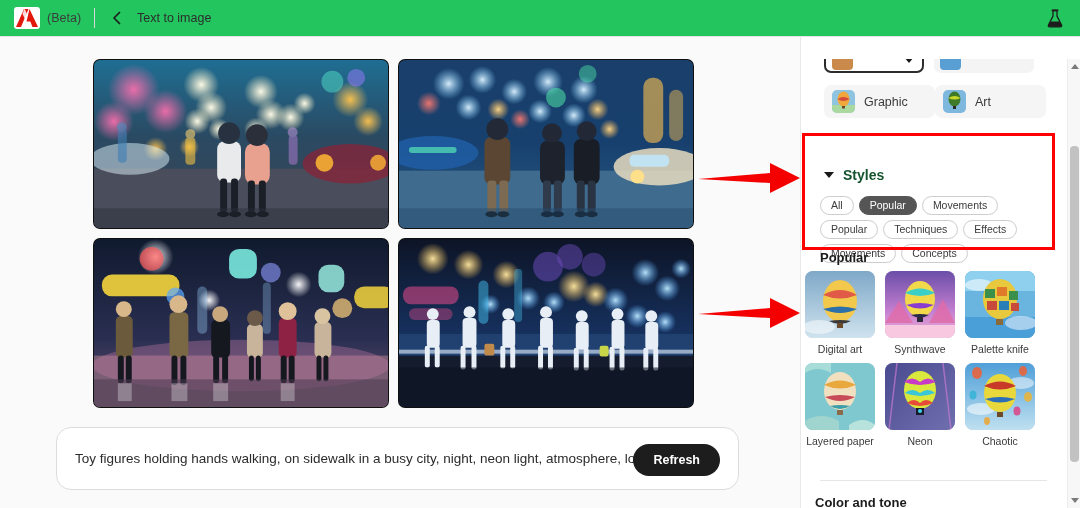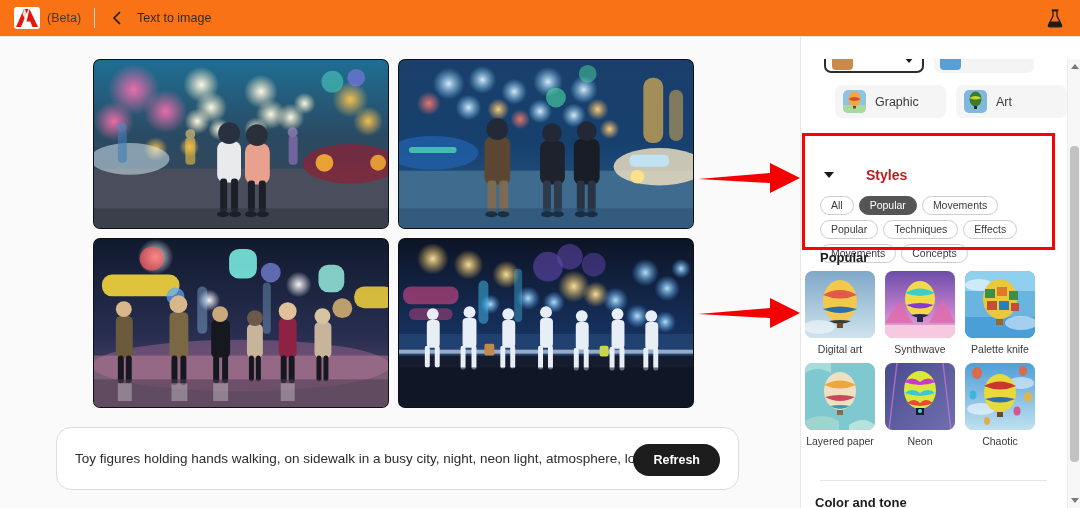--- a/index.html
+++ b/index.html
@@ -7,21 +7,21 @@
     width: 1080px; height: 508px;
     font-family: "Liberation Sans", sans-serif;
     background: #ffffff;
     overflow: hidden;
   }
 
   
   .header {
     position: absolute; top: 0; left: 0;
     width: 1080px; height: 37px;
-    background: #f97316;
+    background: #22c55e;
     border-bottom: 1px solid #e4e4e4;
     display: flex; align-items: center;
   }
   .adobe-logo { margin-left: 14px; width: 26px; height: 24px; display: block; }
   .beta-label {
     margin-left: 7px; font-size: 12.5px; color: #3c3c3c;
   }
   .hdr-divider {
     margin-left: 13px; width: 1px; height: 20px; background: #d8d8d8;
   }
@@ -121,22 +121,22 @@
   .cut-chev {
     position: absolute; right: 8px; top: 10px;
     width: 0; height: 0;
     border-left: 5px solid transparent;
     border-right: 5px solid transparent;
     border-top: 6px solid #1a1a1a;
   }
 
   
   .kindrow {
-    position: absolute; left: 34px; top: 26px;
-    display: flex; gap: 10px; justify-content: space-between;
+    position: absolute; left: 23px; top: 26px;
+    display: flex;  justify-content: space-between;
   }
   .kindcard {
     width: 111px; height: 33px;
     background: #f5f5f5; border-radius: 7px;
     display: flex; align-items: center; gap: 9px;
     padding-left: 8px; cursor: pointer;
   }
   .kind-thumb {
     width: 23px; height: 23px; border-radius: 5px; overflow: hidden;
   }
@@ -148,21 +148,21 @@
     position: absolute; left: 23px; top: 108px;
     display: flex; align-items: center; gap: 9px;
     cursor: pointer;
   }
   .chev-down {
     width: 0; height: 0;
     border-left: 5px solid transparent;
     border-right: 5px solid transparent;
     border-top: 6px solid #1a1a1a;
   }
-  .styles-title { font-size: 14px; font-weight: bold; color: #b91c1c; margin-left: 23px; }
+  .styles-title { font-size: 14px; font-weight: bold; color: #14532d; }
 
   .chips {
     position: absolute; left: 19px; top: 137px;
     width: 230px;
     display: flex; flex-wrap: wrap; gap: 5px;
   }
   .chip {
     height: 19px; padding: 0 10px;
     border: 1px solid #cdcdcd; border-radius: 10px;
     background: #ffffff; color: #3a3a3a;

